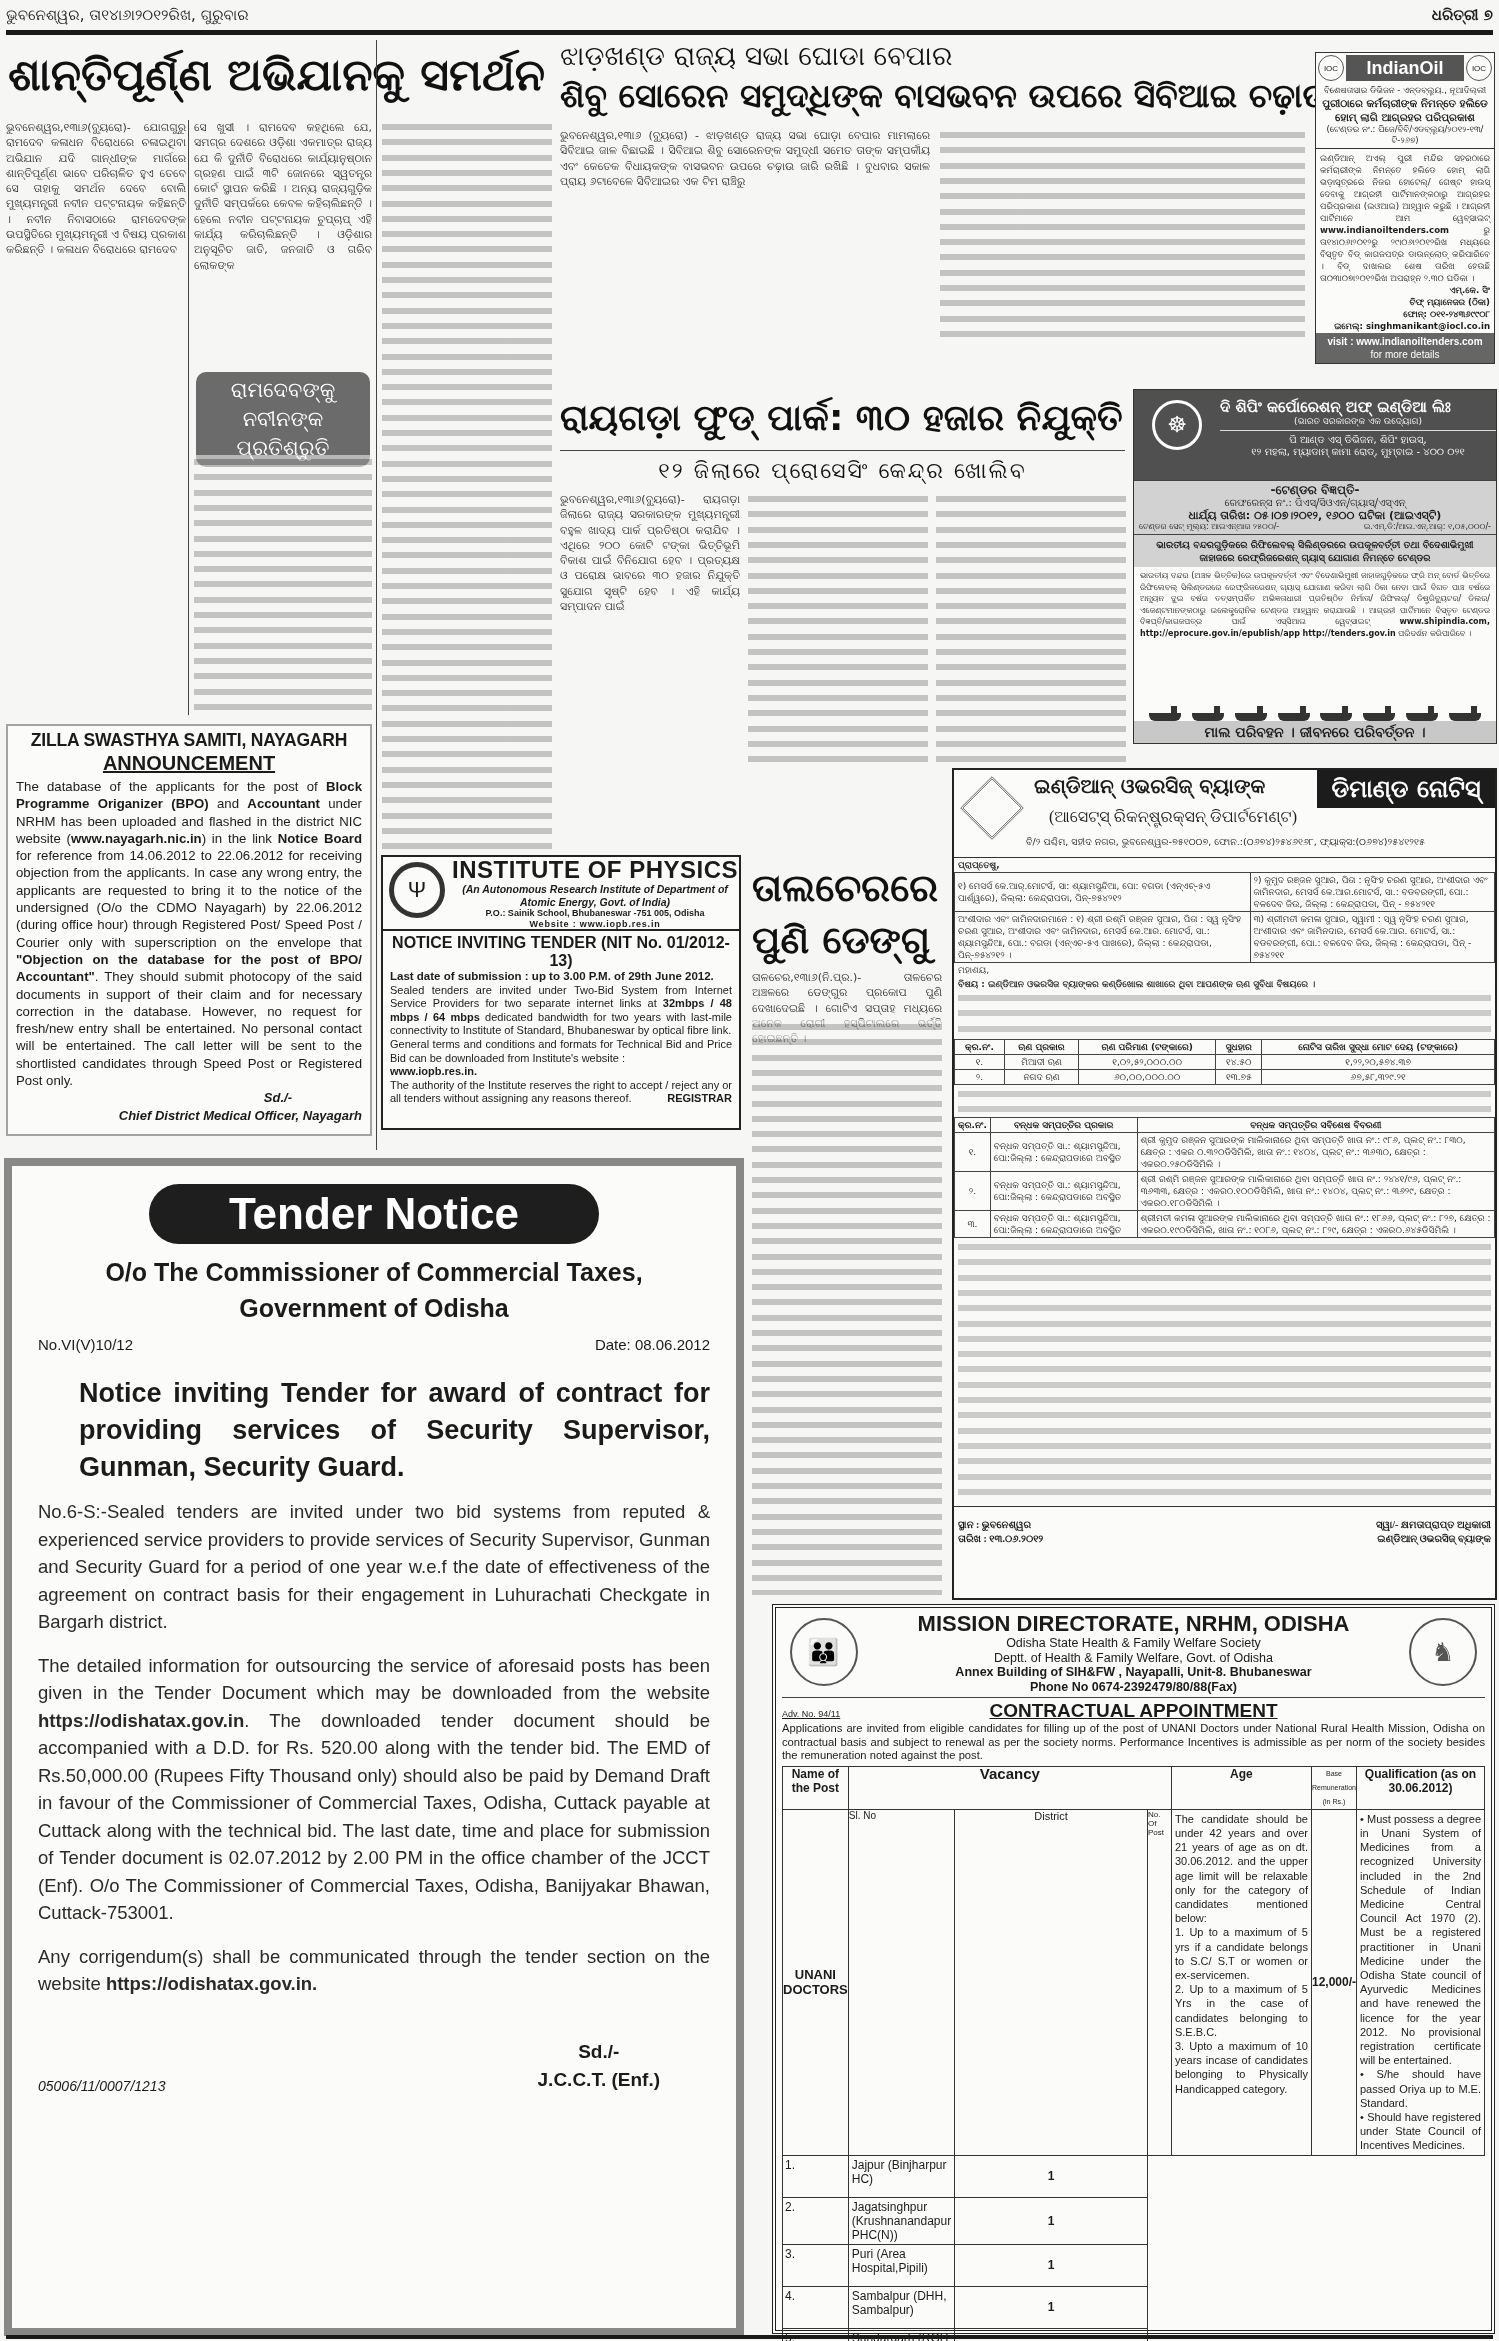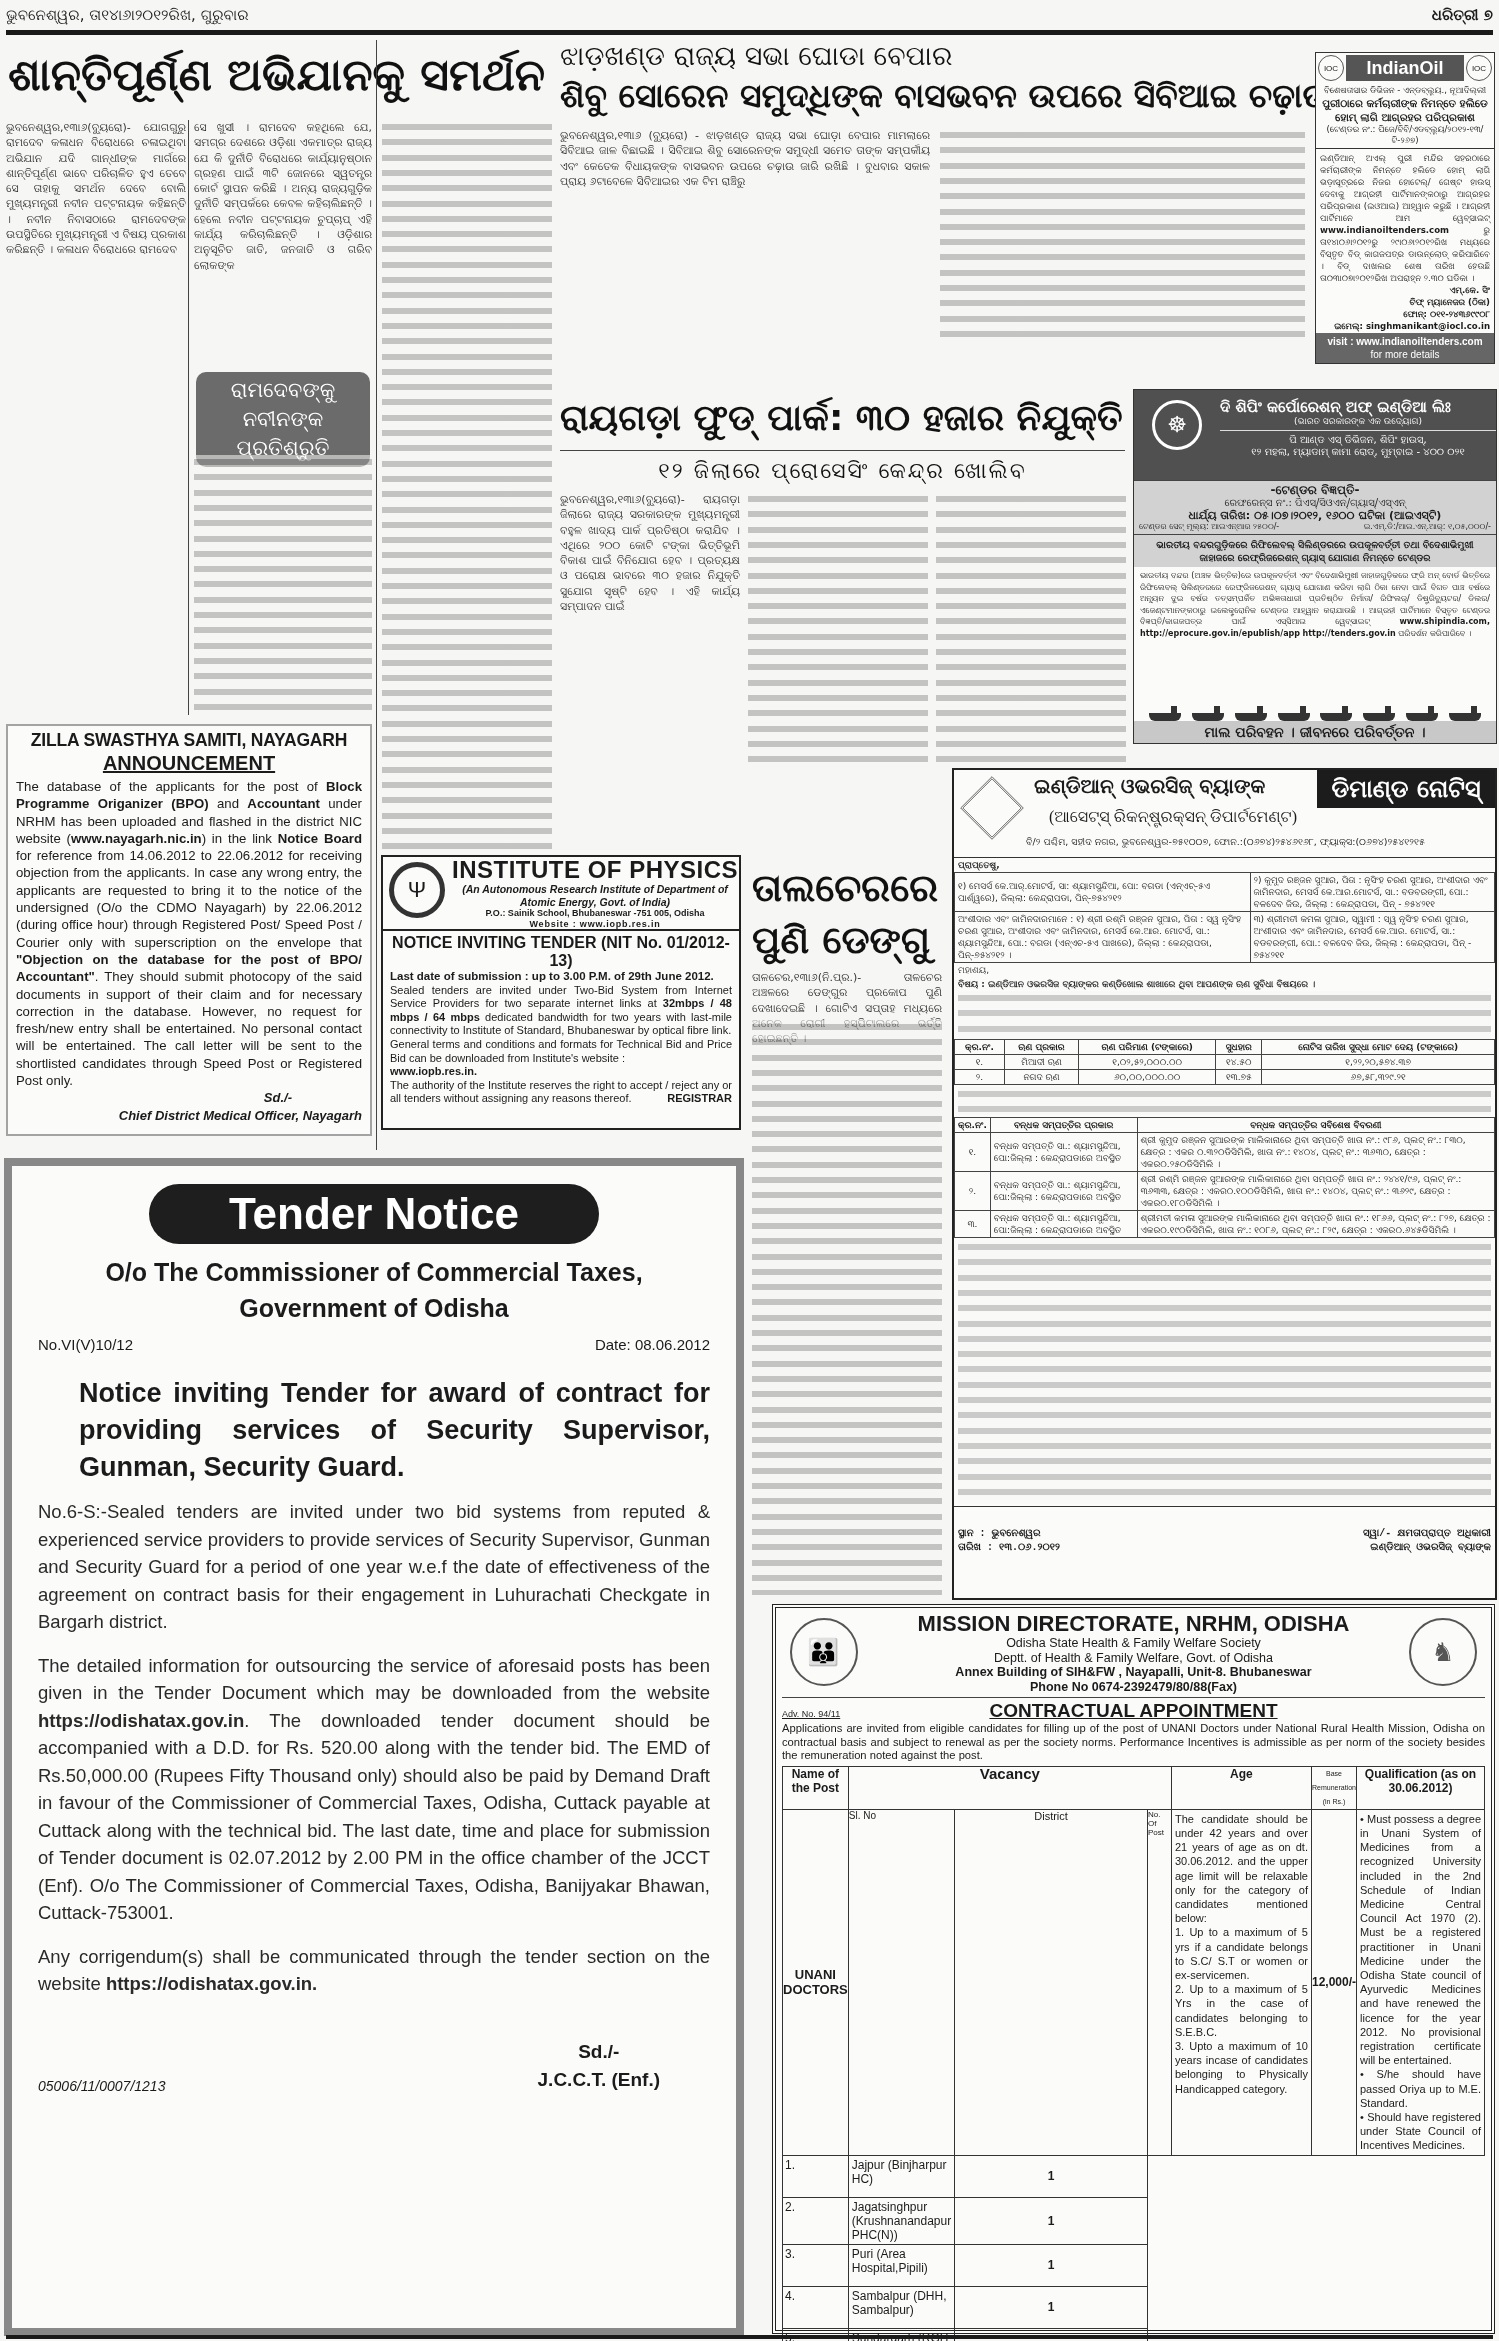--- a/index.html
+++ b/index.html
@@ -65,21 +65,21 @@
   .sci .ship { width: 32px; height: 8px; background: #333; border-radius: 0 0 6px 6px; position: relative; }
   .sci .ship::after { content: ""; position: absolute; right: 4px; top: -7px; width: 6px; height: 7px; background: #333; }
   
   .iob { left: 952px; top: 768px; width: 545px; height: 832px; border: 2px solid #222; background: #fbfbfa; }
   .iob .hd { height: 88px; border-bottom: 1px solid #333; position: relative; }
   .iob .dn { position: absolute; right: 0; top: 0; width: 178px; height: 38px; background: #1c1c1c; color: #fff; font-size: 24px; font-family: "DejaVu Sans", sans-serif; font-weight: bold; text-align: center; line-height: 38px; }
   .iob .logo { position: absolute; left: 8px; top: 8px; width: 60px; height: 60px; border: 3px double #444; transform: rotate(45deg) scale(.75); }
   .iob table { border-collapse: collapse; width: 100%; font-family: "DejaVu Sans", sans-serif; font-size: 9px; }
   .iob td { border: 1px solid #444; padding: 1px 3px; line-height: 12px; text-align: center; }
   .iob .para { font-family: "DejaVu Sans", sans-serif; font-size: 9px; line-height: 12px; padding: 1px 4px; color: #333; text-align: justify; }
-  .iob .foot { display: flex; justify-content: space-between; font-family: Liberation Mono, monospace; font-size: 10px; font-weight: bold; padding: 20px 4px; border-top: 1px solid #333; line-height: 14px; }
+  .iob .foot { display: flex; justify-content: space-between; font-family: Liberation Serif, serif; font-size: 10px; font-weight: bold; padding: 11px 4px; border-top: 1px solid #333; line-height: 14px; }
   .inset { background: #6b6b6b; color: #fff; border-radius: 10px; text-align: center; font-family: "DejaVu Sans", sans-serif; font-size: 21px; line-height: 29px; padding: 4px 0; }
   .placeholder-lines { background: repeating-linear-gradient(#f6f6f4 0 4px, #9a9a9a 4px 10px, #f6f6f4 10px 15.3px); }
 </style>
 </head>
 <body>
 
 <div class="abs topbar">
   <span>ଭୁବନେଶ୍ୱର, ତା୧୪ା୬ା୨୦୧୨ରିଖ, ଗୁରୁବାର</span>
   <span style="font-weight:bold;">ଧରିତ୍ରୀ ୭</span>
 </div>

